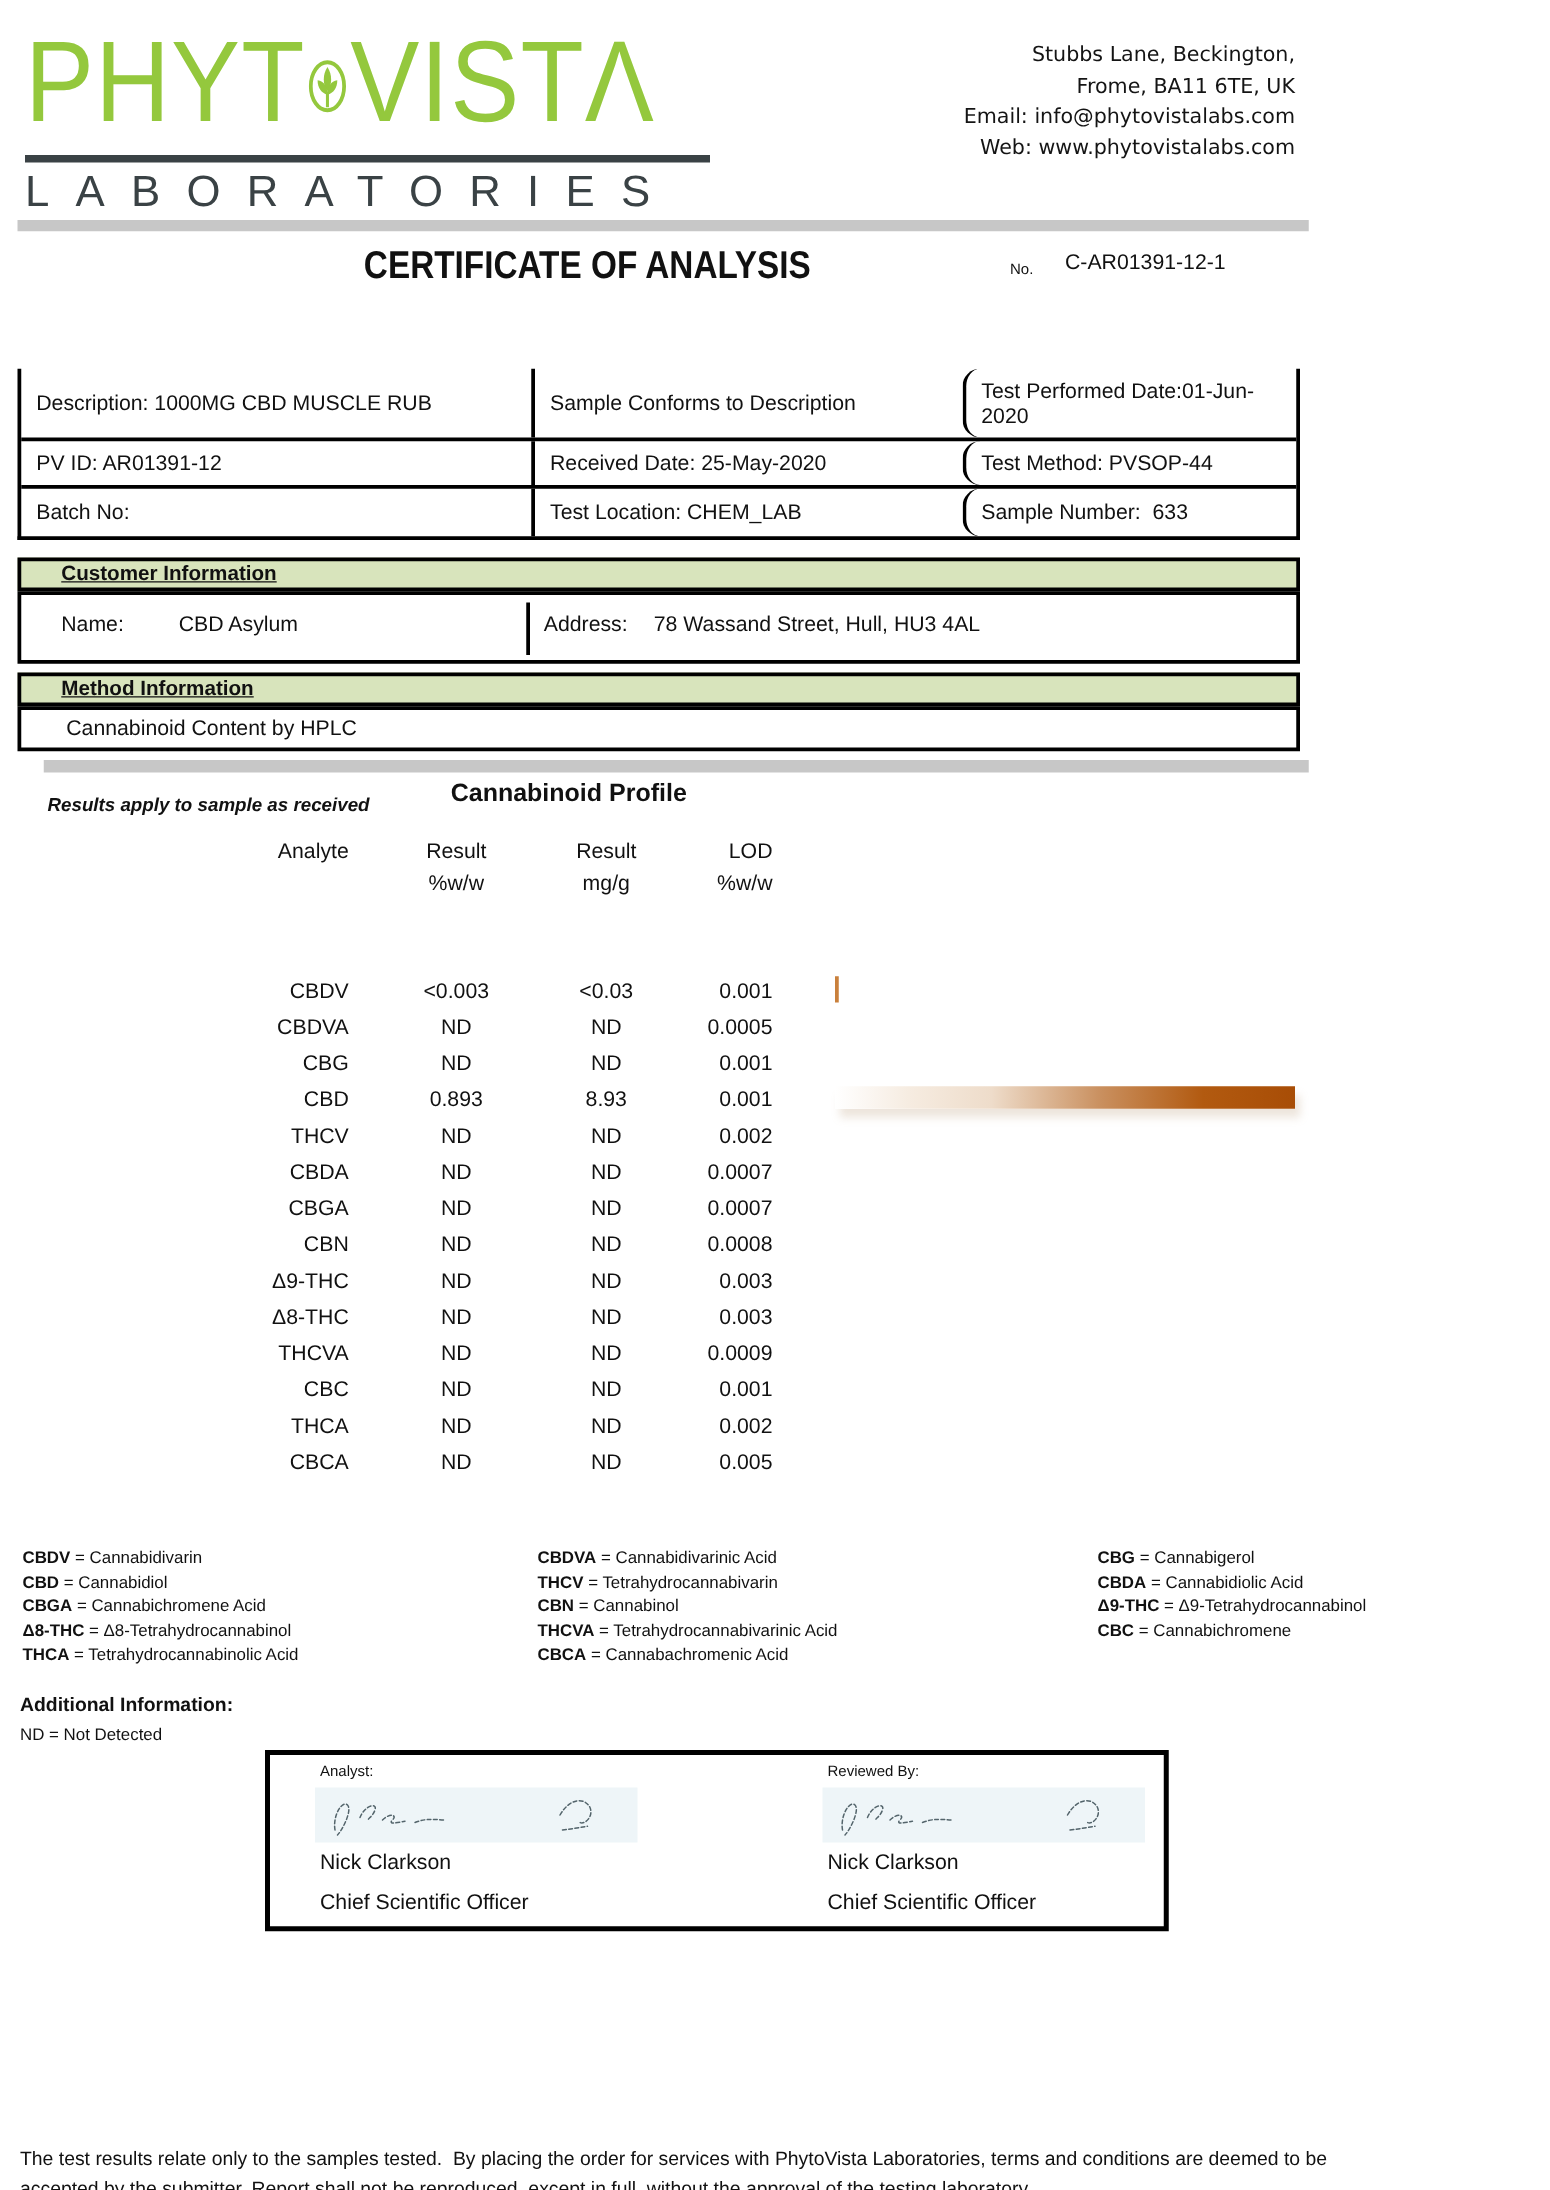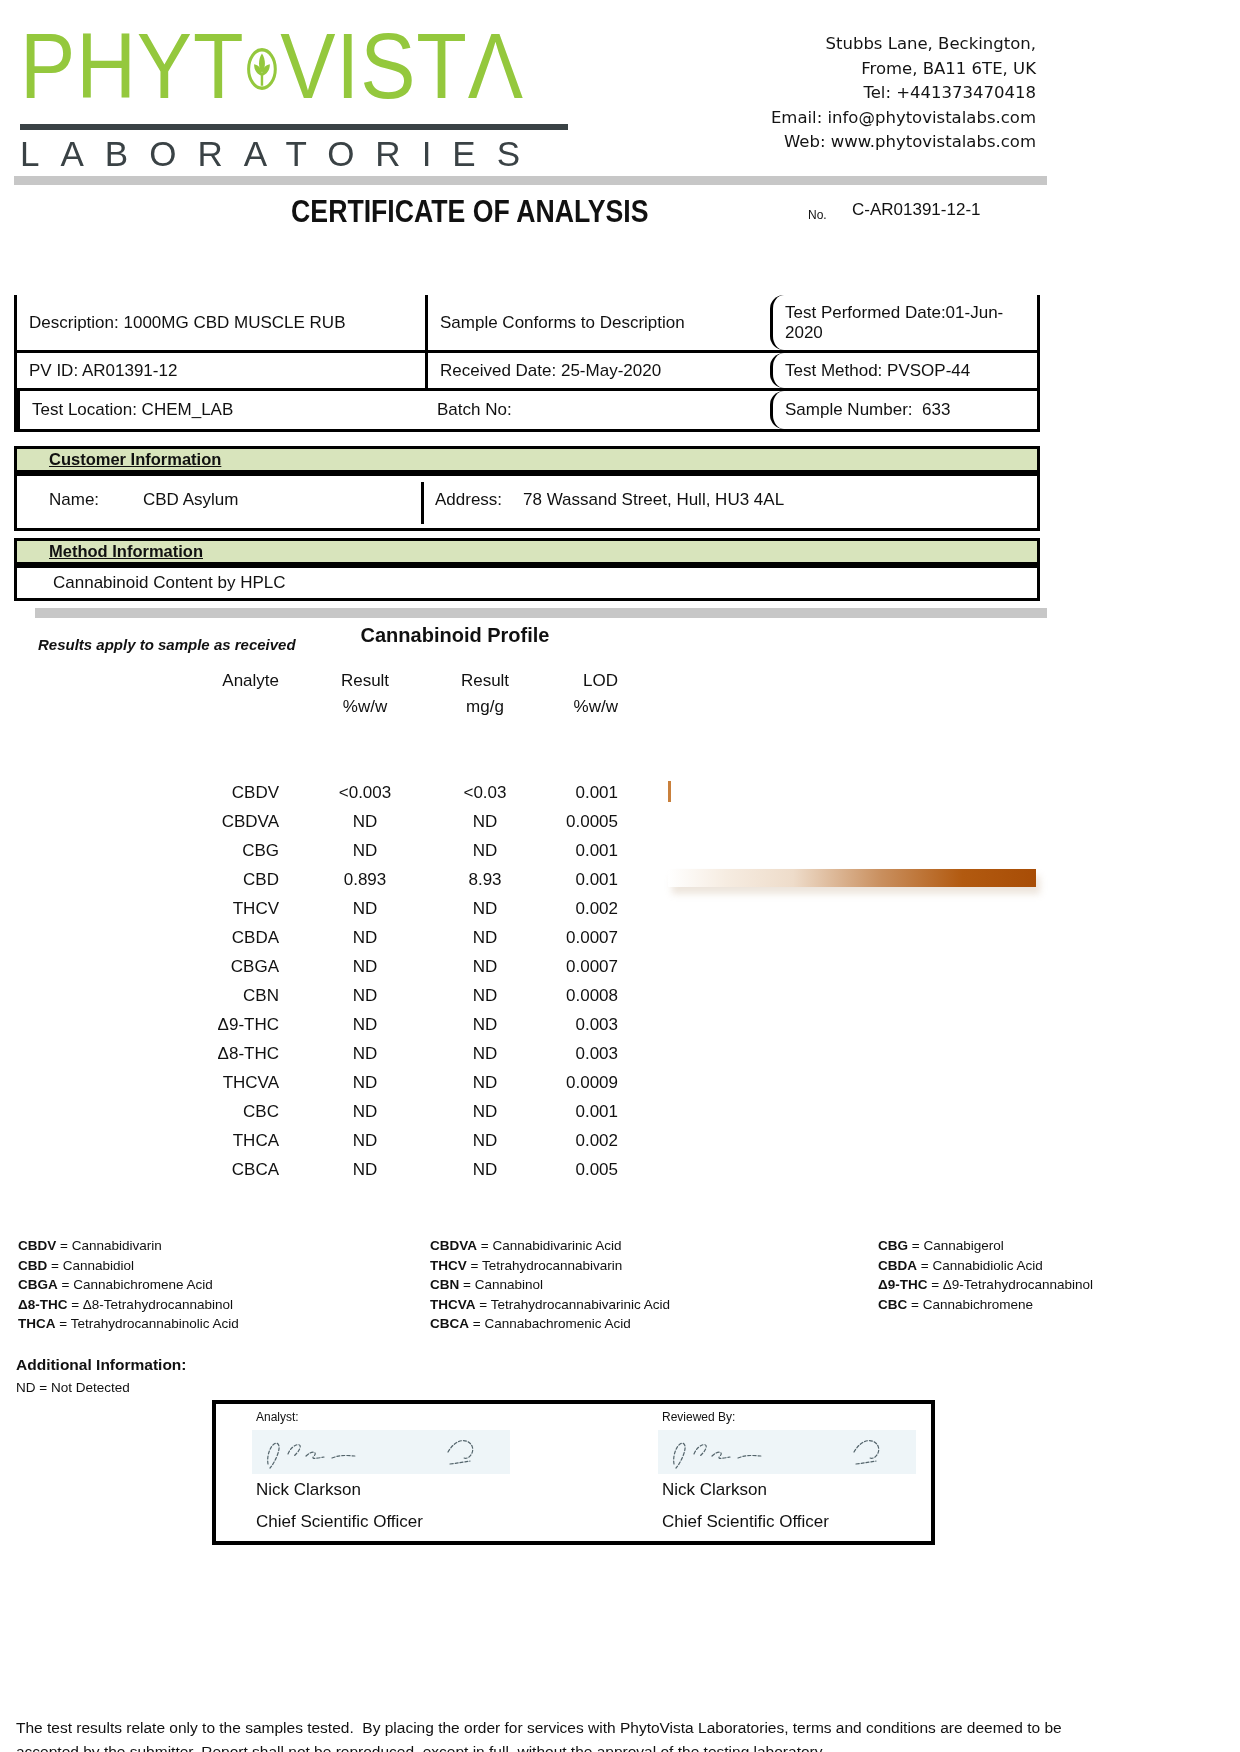--- a/index.html
+++ b/index.html
@@ -123,21 +123,20 @@
       <span>VIST</span>
         <span>Λ</span>
     </div>
     <div class="brand-rule"></div>
     <div class="brand-sub">LABORATORIES</div>
   </div>
 
   <div class="contact">
     <div>Stubbs Lane, Beckington,</div>
     <div>Frome, BA11 6TE, UK</div>
-    <div>Tel: +441373470418</div>
     <div>Email: info@phytovistalabs.com</div>
     <div>Web: www.phytovistalabs.com</div>
   </div>
 
   <div class="graybar1"></div>
 
   <div class="coa-title"><span>CERTIFICATE OF ANALYSIS</span></div>
   <div class="coa-no-label">No.</div>
   <div class="coa-number">C-AR01391-12-1</div>
 
@@ -146,22 +145,22 @@
         <div class="si-cell c0">Description: 1000MG CBD MUSCLE RUB</div>
         <div class="si-cell c1">Sample Conforms to Description</div>
         <div class="si-cell c2">Test Performed Date:01-Jun-2020</div>
       </div>
       <div class="si-row r1">
         <div class="si-cell c0">PV ID: AR01391-12</div>
         <div class="si-cell c1">Received Date: 25-May-2020</div>
         <div class="si-cell c2">Test Method: PVSOP-44</div>
       </div>
       <div class="si-row r2">
+        <div class="si-cell c0">Batch No:</div>
         <div class="si-cell c1">Test Location: CHEM_LAB</div>
-        <div class="si-cell c0">Batch No:</div>
         <div class="si-cell c2">Sample Number:  633</div>
       </div>
     </div>
 
   <div class="green-bar" style="top:446px">
     <span class="gb-text">Customer Information</span>
   </div>
   <div class="customer-box">
     <span class="cust-label cust-name-label">Name:</span>
     <span class="cust-label cust-name-value">CBD Asylum</span>

